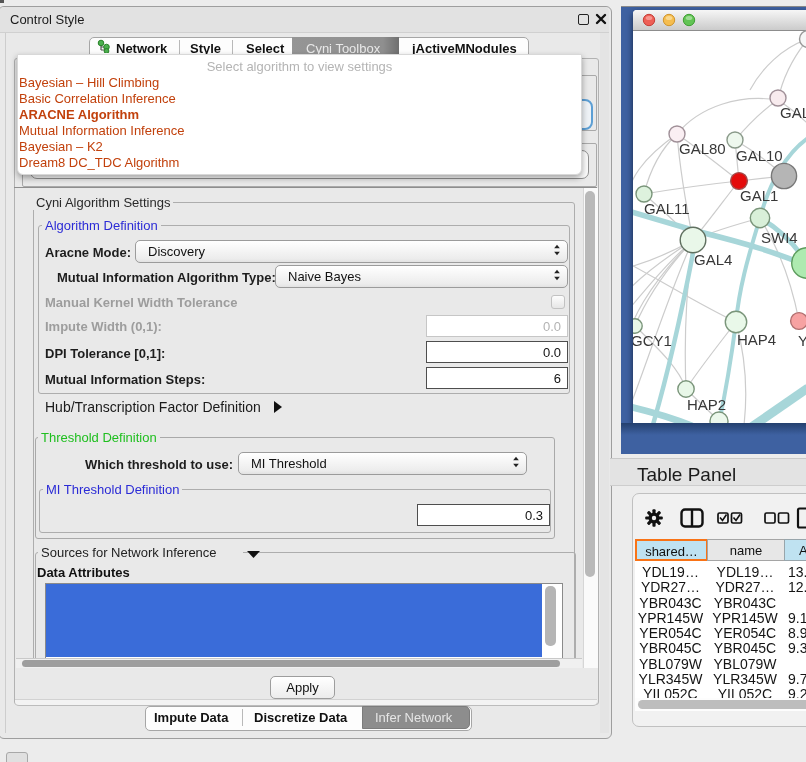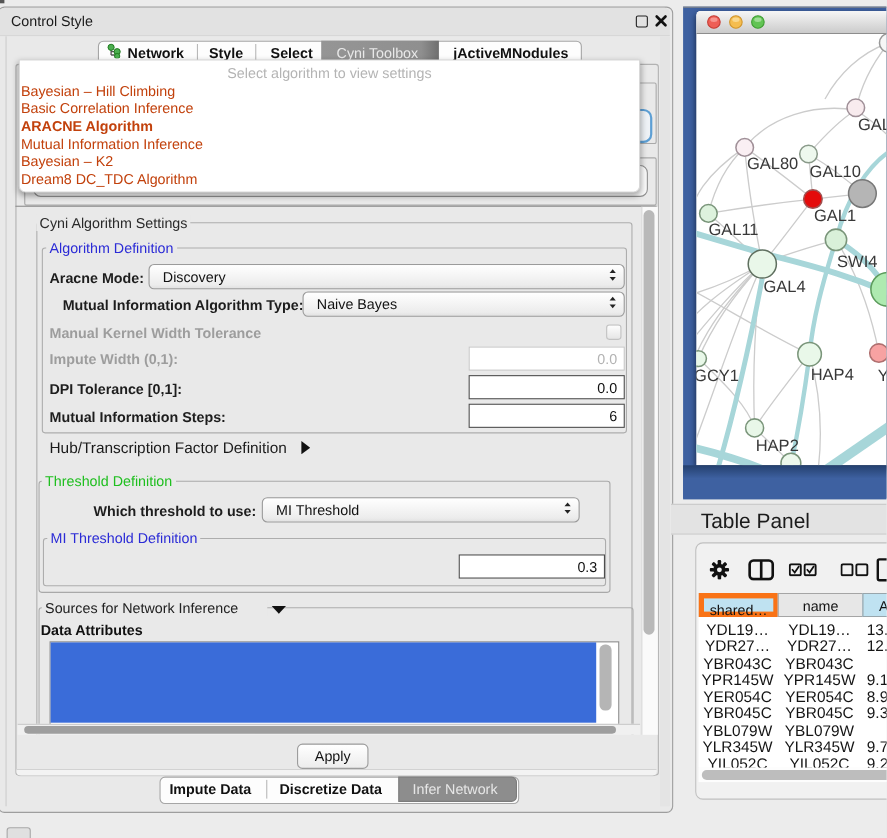--- a/index.html
+++ b/index.html
@@ -286,21 +286,21 @@
     <svg style="position:absolute;left:131px;top:18px;" width="26" height="12" viewBox="0 0 26 12">
       <rect x="1" y="1" width="10" height="10" rx="1.5" fill="none" stroke="#111" stroke-width="1.7"></rect>
       <rect x="14.5" y="1" width="10" height="10" rx="1.5" fill="none" stroke="#111" stroke-width="1.7"></rect>
     </svg>
     <svg style="position:absolute;left:163px;top:13px;" width="20" height="22" viewBox="0 0 20 22">
       <path d="M2 3 Q2 1.5 3.5 1.5 L12 1.5 L18 7 L18 19 Q18 20.5 16.5 20.5 L3.5 20.5 Q2 20.5 2 19 Z" fill="none" stroke="#111" stroke-width="2.2"></path>
       <path d="M12 1.5 L12 7 L18 7" fill="none" stroke="#111" stroke-width="1.6"></path>
     </svg>
 
     <div style="position:absolute;left:2px;top:45px;width:188px;height:22px;overflow:hidden;">
-      <div style="position:absolute;left:0;top:0;width:73px;height:22px;background:#bfe2f1;border:5px solid #f97316;box-sizing:border-box;text-align:center;font-size:13px;line-height:21px;color:#111;">shared…</div>
+      <div style="position:absolute;left:0;top:0;width:73px;height:22px;background:#bfe2f1;border:2px solid #f97316;box-sizing:border-box;text-align:center;font-size:13px;line-height:21px;color:#111;">shared…</div>
       <div style="position:absolute;left:72px;top:0;width:78px;height:22px;background:#e7e7e7;border:1px solid #a5a5a5;box-sizing:border-box;text-align:center;font-size:13px;line-height:21px;color:#111;">name</div>
       <div style="position:absolute;left:149px;top:0;width:60px;height:22px;background:#bfe2f1;border:1px solid #98a5ab;box-sizing:border-box;font-size:13px;line-height:21px;color:#111;padding-left:14px;">A</div>
     </div>
     <div style="position:absolute;left:2px;top:67px;width:186px;height:137px;background:#fff;overflow:hidden;font-size:14px;color:#141414;">
         <div style="position:absolute;left:0;top:4px;width:186px;">
       <div style="position:absolute;left:0;top:0;width:71px;text-align:center;line-height:15.3px;">YDL19…<br>YDR27…<br>YBR043C<br>YPR145W<br>YER054C<br>YBR045C<br>YBL079W<br>YLR345W<br>YIL052C</div>
       <div style="position:absolute;left:72px;top:0;width:76px;text-align:center;line-height:15.3px;">YDL19…<br>YDR27…<br>YBR043C<br>YPR145W<br>YER054C<br>YBR045C<br>YBL079W<br>YLR345W<br>YIL052C</div>
       <div style="position:absolute;left:153px;top:0;width:50px;line-height:15.3px;">13.<br>12.<br>&nbsp;<br>9.1<br>8.9<br>9.3<br>&nbsp;<br>9.7<br>9.2</div>
     </div>
       </div>

